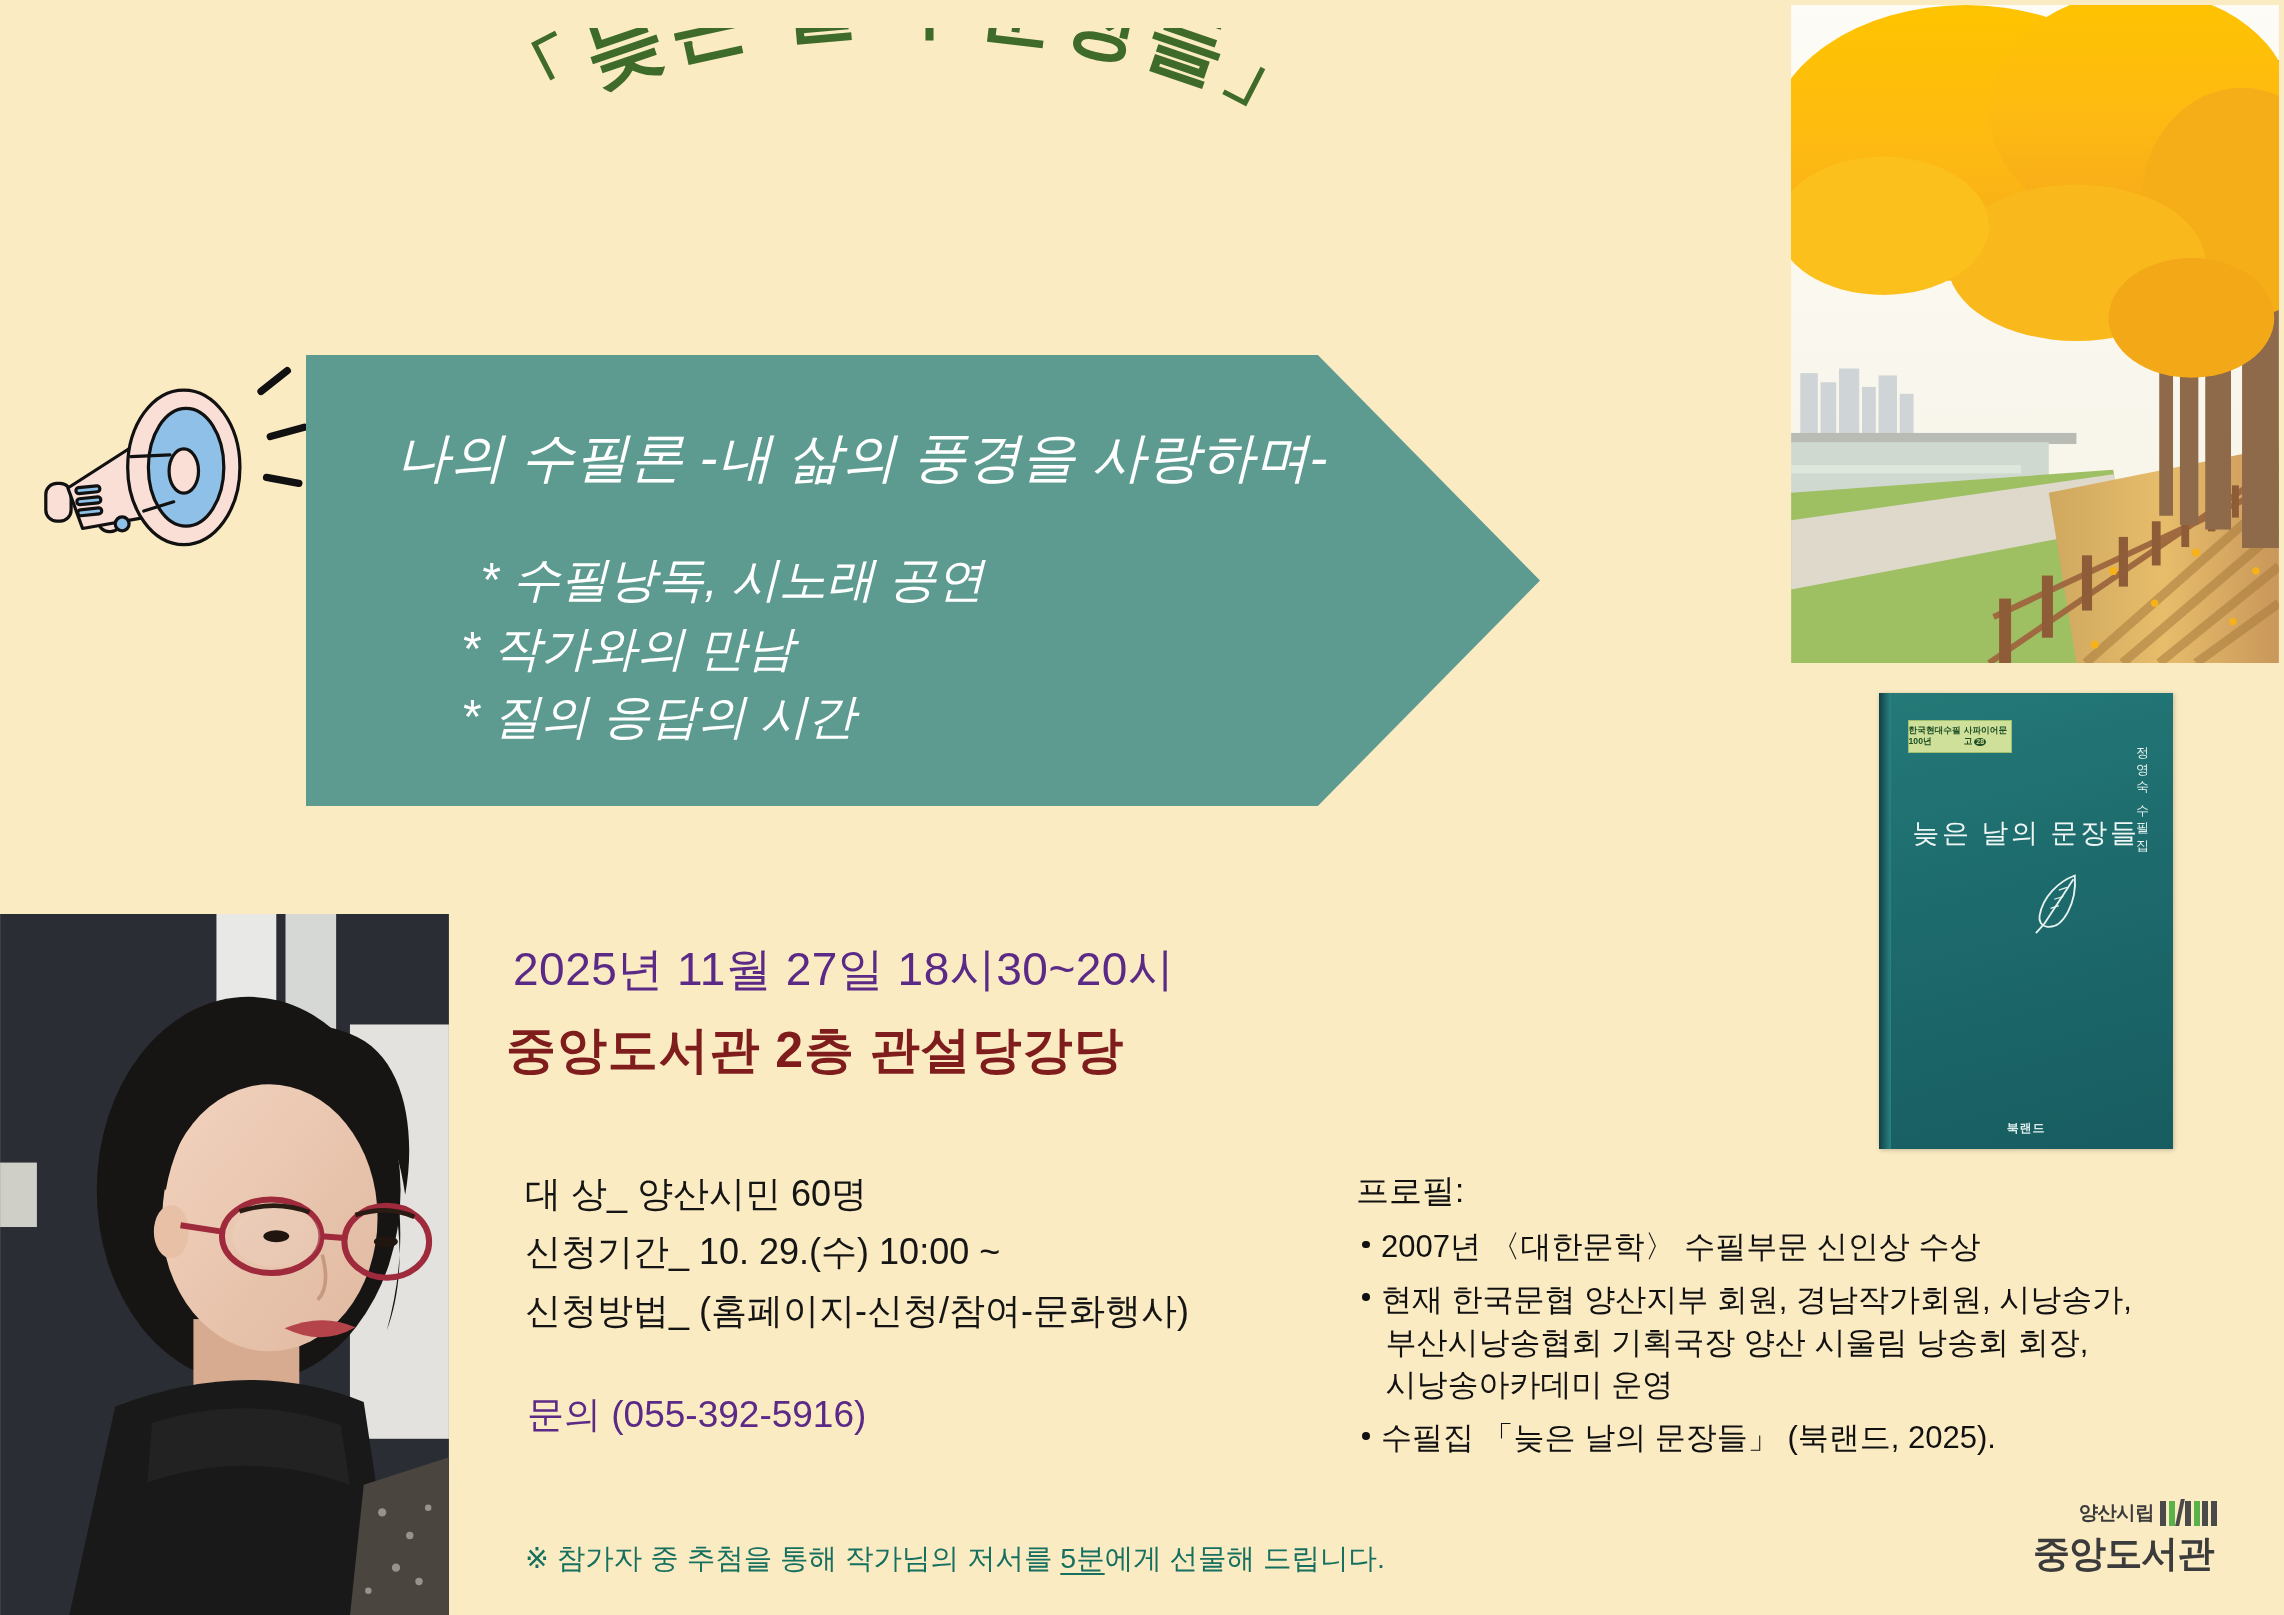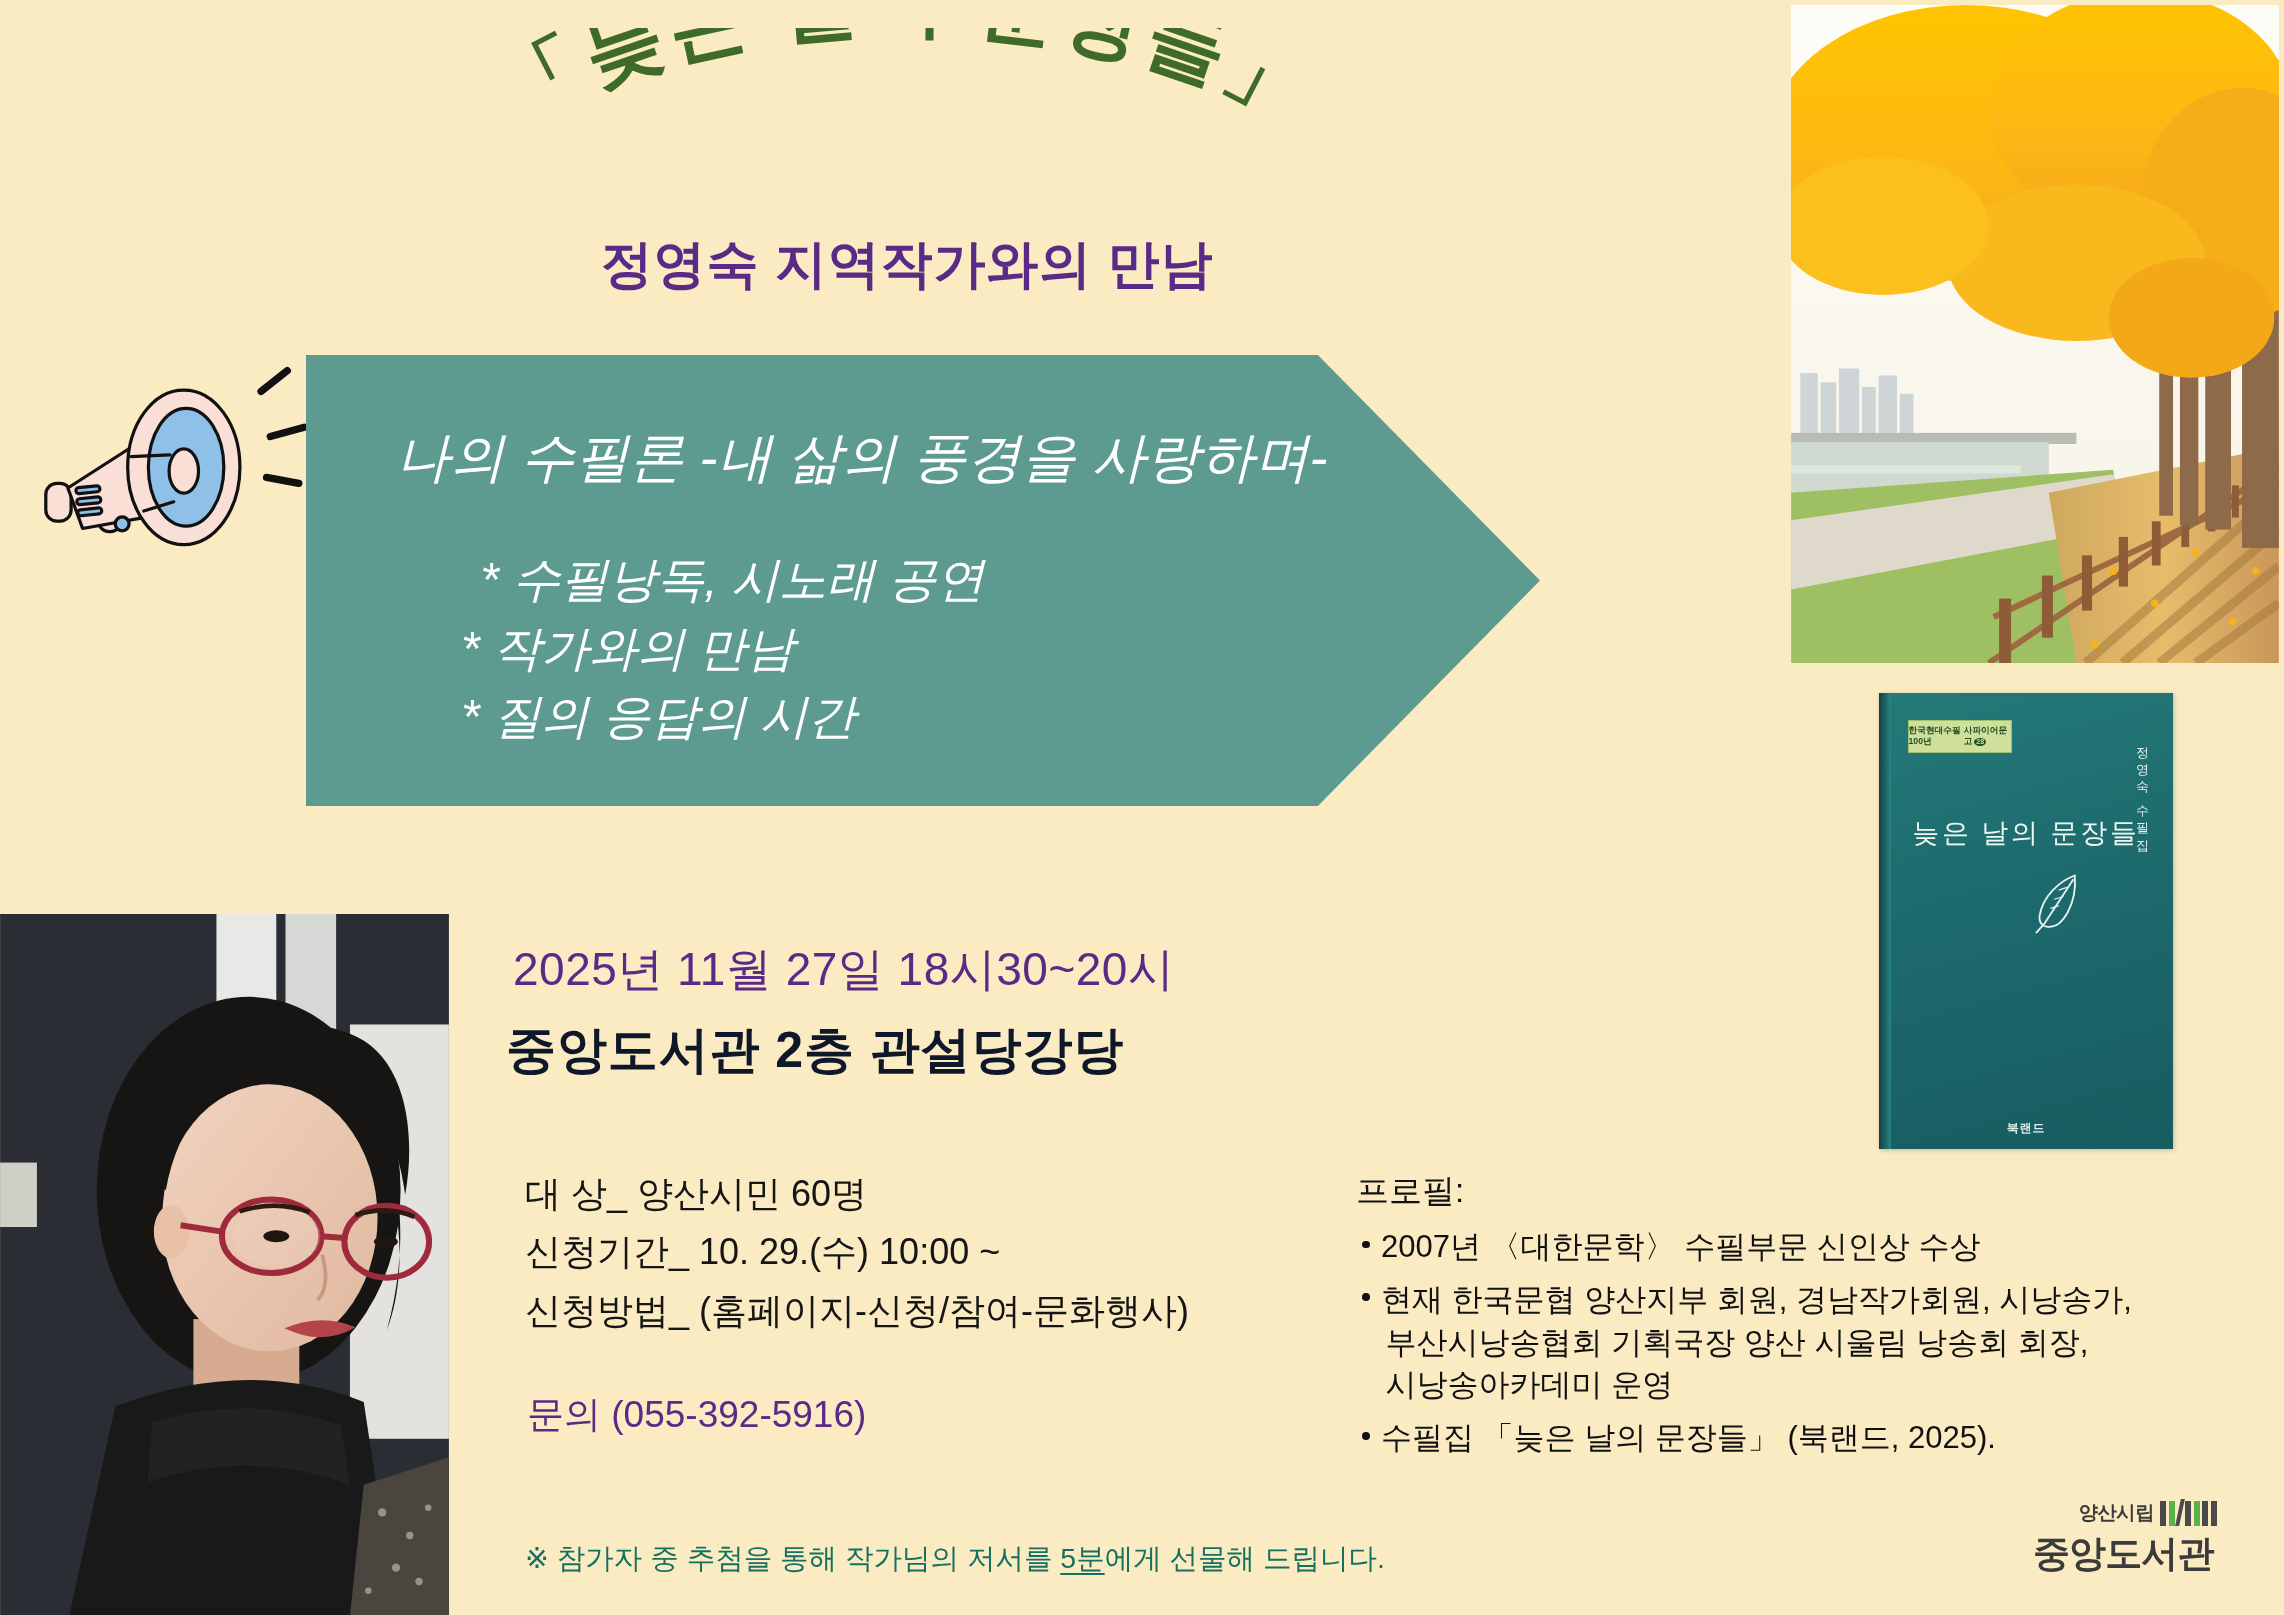--- a/index.html
+++ b/index.html
@@ -88,21 +88,21 @@
     color:#dfeeec;font-size:12px;font-weight:bold;letter-spacing:0.9px;
   }
 
   
   .when{
     position:absolute;left:513px;top:939px;
     font-size:46px;font-weight:500;color:#5b2a87;letter-spacing:0.5px;white-space:nowrap;
   }
   .where{
     position:absolute;left:506px;top:1017px;
-    font-size:50px;font-weight:bold;color:#0f172a;letter-spacing:0.9px;white-space:nowrap;
+    font-size:50px;font-weight:bold;color:#7f1d1d;letter-spacing:0.9px;white-space:nowrap;
   }
 
   
   .details{position:absolute;left:525px;top:1165px;}
   .details .row{
     font-size:36px;line-height:1.62;color:#151515;white-space:nowrap;font-weight:500;
   }
   .contact{
     position:absolute;left:527px;top:1390px;
     font-size:37px;color:#5b2a87;font-weight:500;white-space:nowrap;
@@ -234,21 +234,20 @@
 
   <svg id="title-arc" viewBox="0 0 2300 470">
     <defs>
       <path id="arcpath" d="M 95,440 A 1080,560 0 0 1 2205,440"></path>
     </defs>
     <text fill="#3f6b2a" font-weight="bold">
       <textPath href="#arcpath" startOffset="50%" text-anchor="middle">「늦은 날의 문장들」</textPath>
     </text>
   </svg>
 
-  <div class="subtitle">정영숙 지역작가와의 만남</div>
 
   <div class="megaphone">
     <svg width="276" height="207" viewBox="0 0 600 450">
       <g stroke="#111" stroke-width="7" stroke-linecap="round" stroke-linejoin="round">
 
         <rect x="145" y="290" width="48" height="105" rx="22" fill="#fadfd6"></rect>
 
         <rect x="30" y="290" width="55" height="82" rx="24" fill="#fadfd6"></rect>
 
         <path d="M78 300 L215 212 L268 360 L110 388 Z" fill="#fadfd6"></path>

